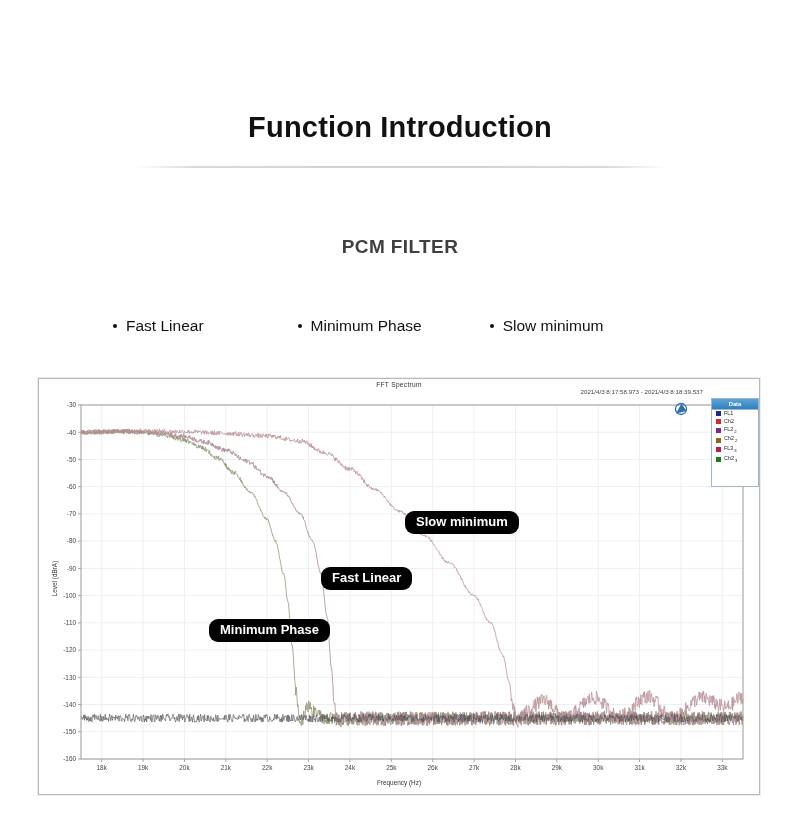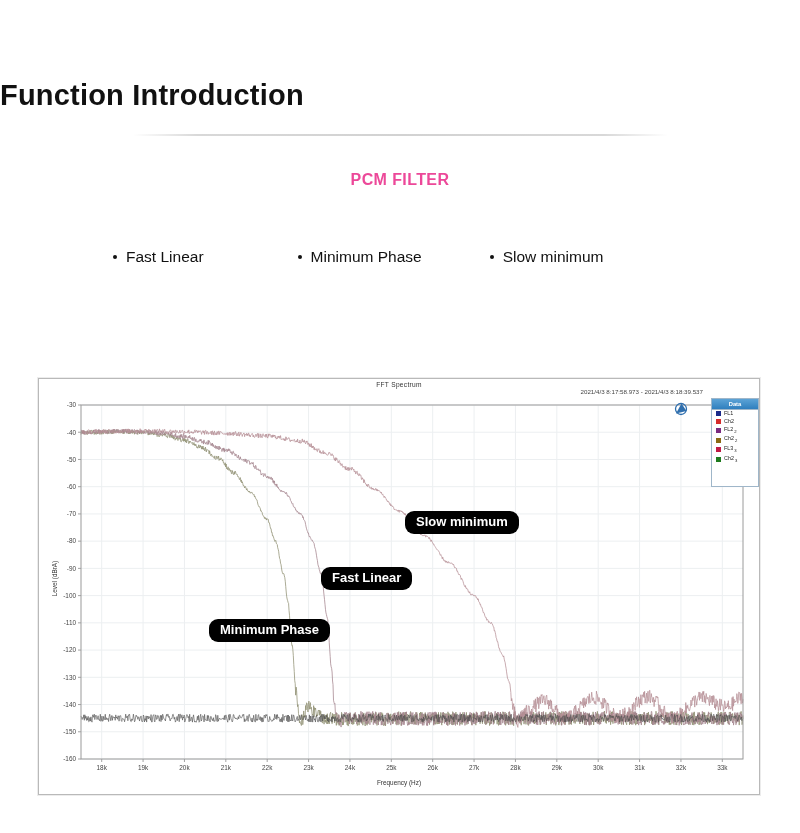--- a/index.html
+++ b/index.html
@@ -11,41 +11,42 @@
     width: 800px;
     height: 833px;
     font-family: "Liberation Sans", sans-serif;
     color: #111111;
     overflow: hidden;
     position: relative;
   }
 
   
   .page-title {
+    text-align: center;
     font-size: 29px;
     font-weight: bold;
     letter-spacing: 0.2px;
     color: #111111;
     margin: 0;
-    padding-top: 80px;
+    padding-top: 112px;
     line-height: 1.1;
   }
   .title-divider {
     width: 535px;
     height: 2px;
     margin: 22px auto 0 auto;
     background: linear-gradient(to right, #ffffff 0%, #d8d8d8 12%, #d2d2d2 50%, #d8d8d8 88%, #ffffff 100%);
   }
   .section-subtitle {
     text-align: center;
-    font-size: 16px;
+    font-size: 19px;
     font-weight: bold;
-    color: #ec4899;
+    color: #404040;
     margin: 0;
-    padding-top: 35px;
+    padding-top: 68px;
     letter-spacing: 0.4px;
   }
 
   
   .bullet-row {
     display: flex;
     justify-content: flex-start;
     align-items: center;
     margin: 0;
     padding: 59px 0 0 0;

